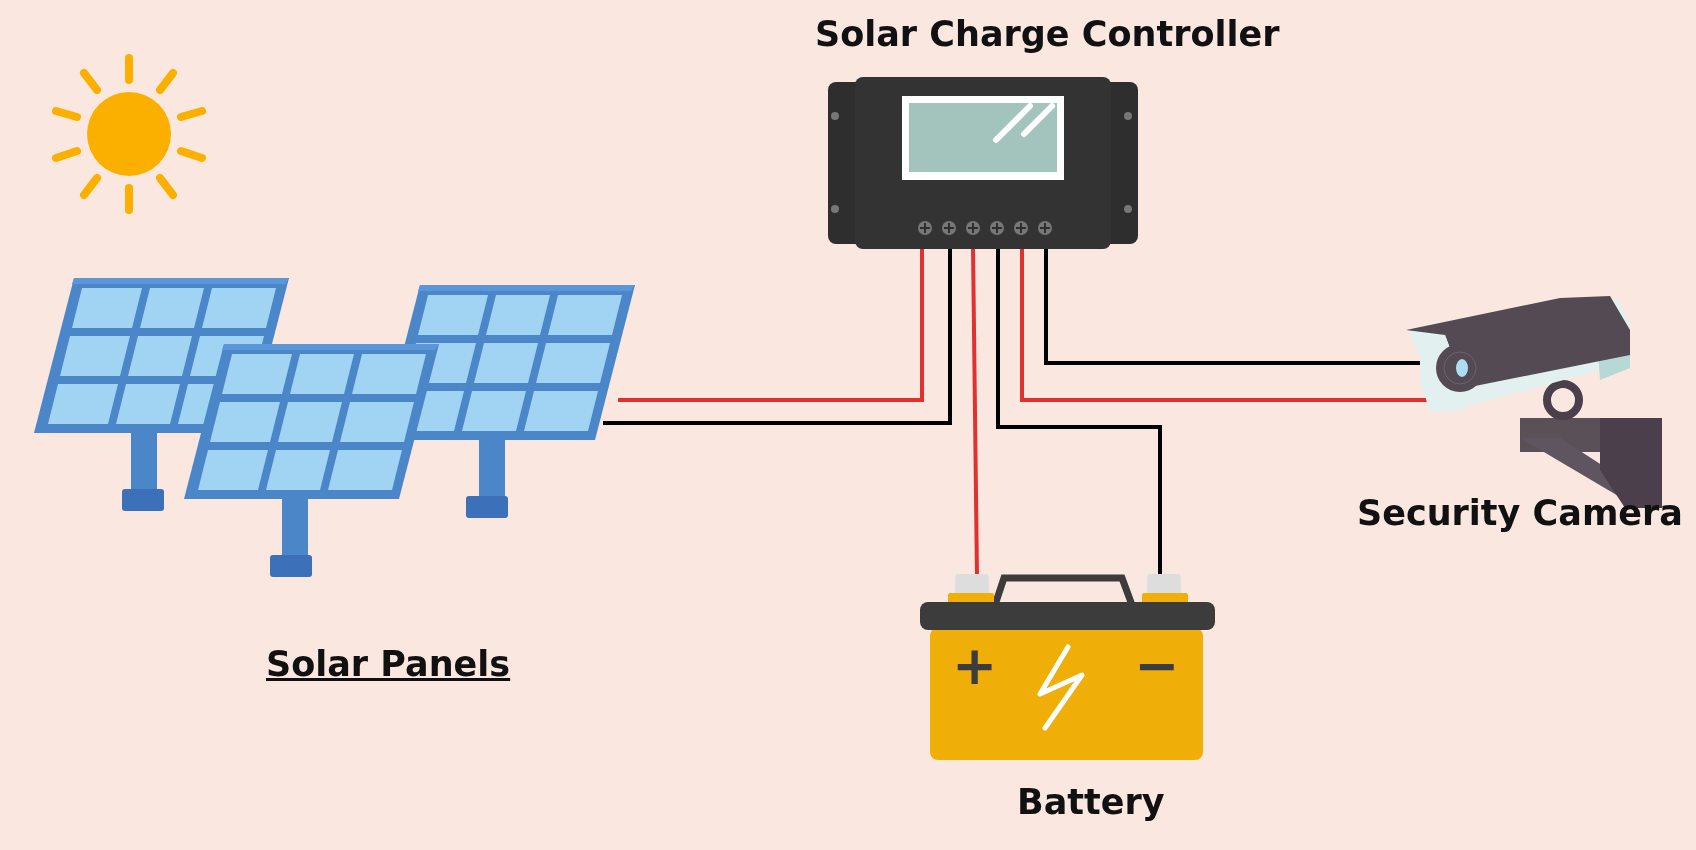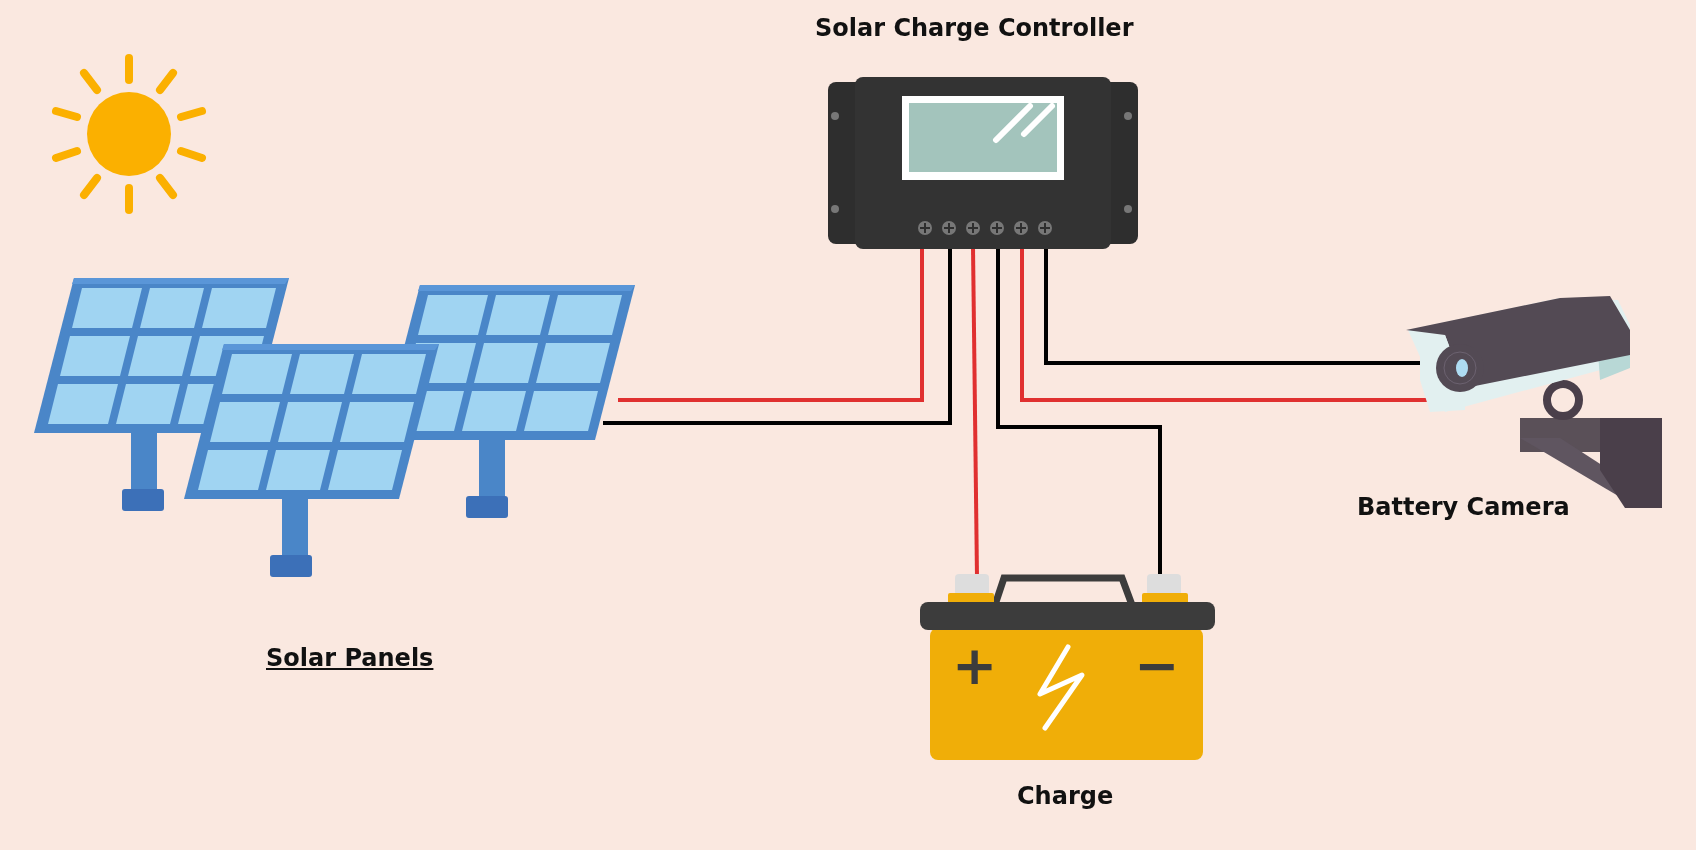--- a/index.html
+++ b/index.html
@@ -1,19 +1,19 @@
 <!DOCTYPE html>
 <html><head>
 <meta charset="utf-8">
 <style>
   html, body { margin:0; padding:0; }
   body { width:1696px; height:850px; background:#fae8e0; overflow:hidden; position:relative;
          font-family:"DejaVu Sans", sans-serif; }
   #diagram { position:absolute; left:0; top:0; width:1696px; height:850px; }
-  .label { position:absolute; font-weight:bold; font-size:24px; color:#111; white-space:nowrap; }
+  .label { position:absolute; font-weight:bold; font-size:35px; color:#111; white-space:nowrap; }
 </style>
 </head>
 <body>
 
 <svg id="diagram" viewBox="0 0 1696 850" xmlns="http://www.w3.org/2000/svg">
 
   <g stroke="#fbb000" stroke-width="8" stroke-linecap="round">
     <circle cx="129" cy="134" r="42" fill="#fbb000" stroke="none"></circle>
     <line x1="129" y1="58" x2="129" y2="80"></line>
     <line x1="129" y1="188" x2="129" y2="210"></line>
@@ -116,16 +116,16 @@
     <polygon points="1406,330 1560,298 1610,296 1630,330 1630,355 1465,388 1445,335" fill="#534a54"></polygon>
     <polygon points="1420,335 1445,335 1465,388 1465,410 1430,412 1420,380" fill="#e2f0f0"></polygon>
     <circle cx="1460" cy="368" r="24" fill="#534a54"></circle>
     <circle cx="1460" cy="368" r="16" fill="none" stroke="#6c6270" stroke-width="1"></circle>
     <ellipse cx="1462" cy="368" rx="6" ry="9" fill="#aedcf2"></ellipse>
   </g>
 </svg>
 
 <div class="label" style="left:815px; top:14px;">Solar Charge Controller</div>
 <div class="label" style="left:266px; top:644px;text-decoration:underline;">Solar Panels</div>
-<div class="label" style="left:1357px; top:493px;">Battery Camera</div>
-<div class="label" style="left:1017px; top:782px;">Charge</div>
+<div class="label" style="left:1357px; top:493px;">Security Camera</div>
+<div class="label" style="left:1017px; top:782px;">Battery</div>
 <div class="label" style="left:952px; top:634px; font-size:54px; color:#3c3c3c;">+</div>
 <div class="label" style="left:1134px; top:634px; font-size:54px; color:#3c3c3c;">−</div>
 
 </body></html>

